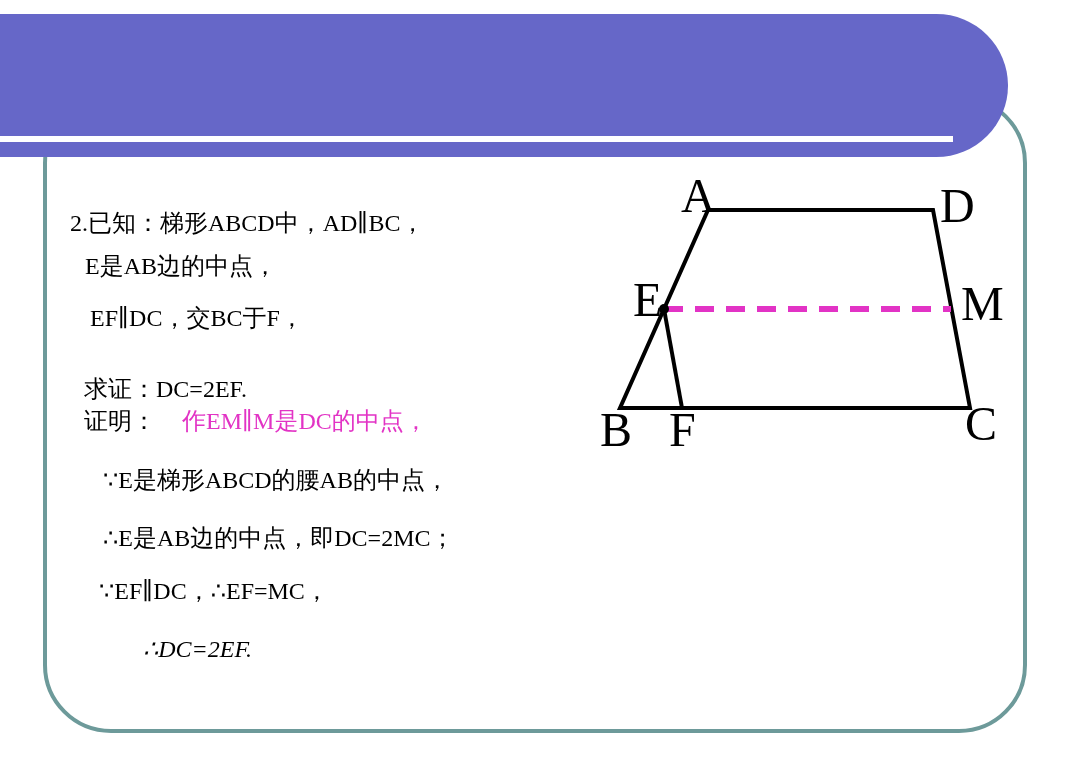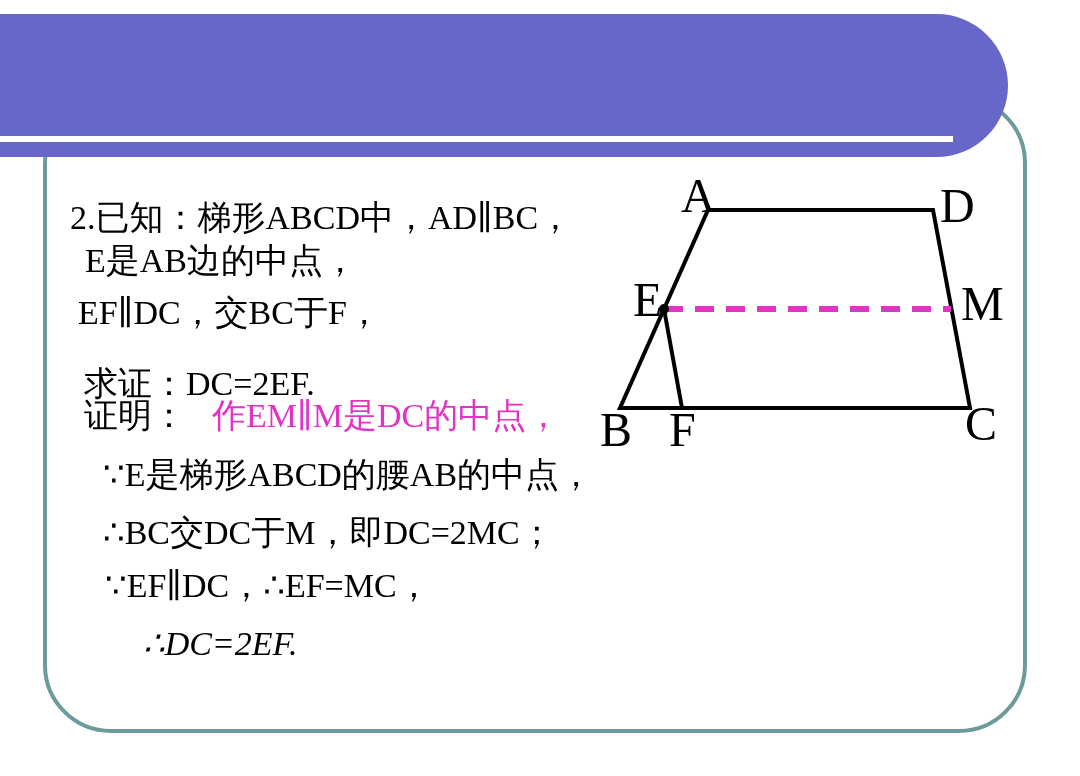--- a/index.html
+++ b/index.html
@@ -47,25 +47,26 @@
     box-sizing: border-box;
     border: 4px solid #6D9A9A;
     border-radius: 68px;
     z-index: 1;
     background: transparent;
   }
 
   
   .tl {
     position: absolute;
-    font-size: 34px;
+    font-size: 24px;
     line-height: 1.15;
     white-space: nowrap;
     z-index: 4;
     color: #000000;
+    margin-top: 12px;
   }
   .magenta { color: #E233C5; }
   .construction { margin-left: 26px; }
 
   
   svg.figure {
     position: absolute;
     left: 590px;
     top: 165px;
     z-index: 4;
@@ -81,30 +82,30 @@
 </head>
 <body>
 
 <div class="header-bar"></div>
 <div class="header-underline"></div>
 
 <div class="content-frame"></div>
 
 <div class="tl" style="left:70px;  top:198px;">2.已知：梯形ABCD中，AD∥BC，</div>
 <div class="tl" style="left:85px;  top:241px;text-align:right;">E是AB边的中点，</div>
-<div class="tl" style="left:78px;  top:293px;">EF∥DC，交BC于F，</div>
+<div class="tl" style="left:90px;  top:293px;">EF∥DC，交BC于F，</div>
 <div class="tl" style="left:84px;  top:364px;">求证：DC=2EF.</div>
 
 <div class="tl" style="left:84px; top:396px;">
   <span>证明：</span><span class="magenta construction">作EM∥M是DC的中点，</span>
 </div>
 
 <div class="tl" style="left:103px; top:455px;">∵E是梯形ABCD的腰AB的中点，</div>
-<div class="tl" style="left:103px; top:513px;">∴BC交DC于M，即DC=2MC；</div>
-<div class="tl" style="left:105px; top:566px;">∵EF∥DC，∴EF=MC，</div>
+<div class="tl" style="left:103px; top:513px;">∴E是AB边的中点，即DC=2MC；</div>
+<div class="tl" style="left:99px; top:566px;">∵EF∥DC，∴EF=MC，</div>
 <div class="tl" style="left:143px; top:624px;font-style:italic;">∴DC=2EF.</div>
 
 <svg class="figure" width="445" height="295" viewBox="0 0 445 295">
 
   <polygon points="118,45 343,45 380,243 30,243" fill="none" stroke="#000000" stroke-width="4"></polygon>
 
   <line x1="74" y1="144" x2="92" y2="243" stroke="#000000" stroke-width="4"></line>
 
   <line x1="74" y1="144" x2="361" y2="144" stroke="#E233C5" stroke-width="6" stroke-dasharray="19 12"></line>
 

